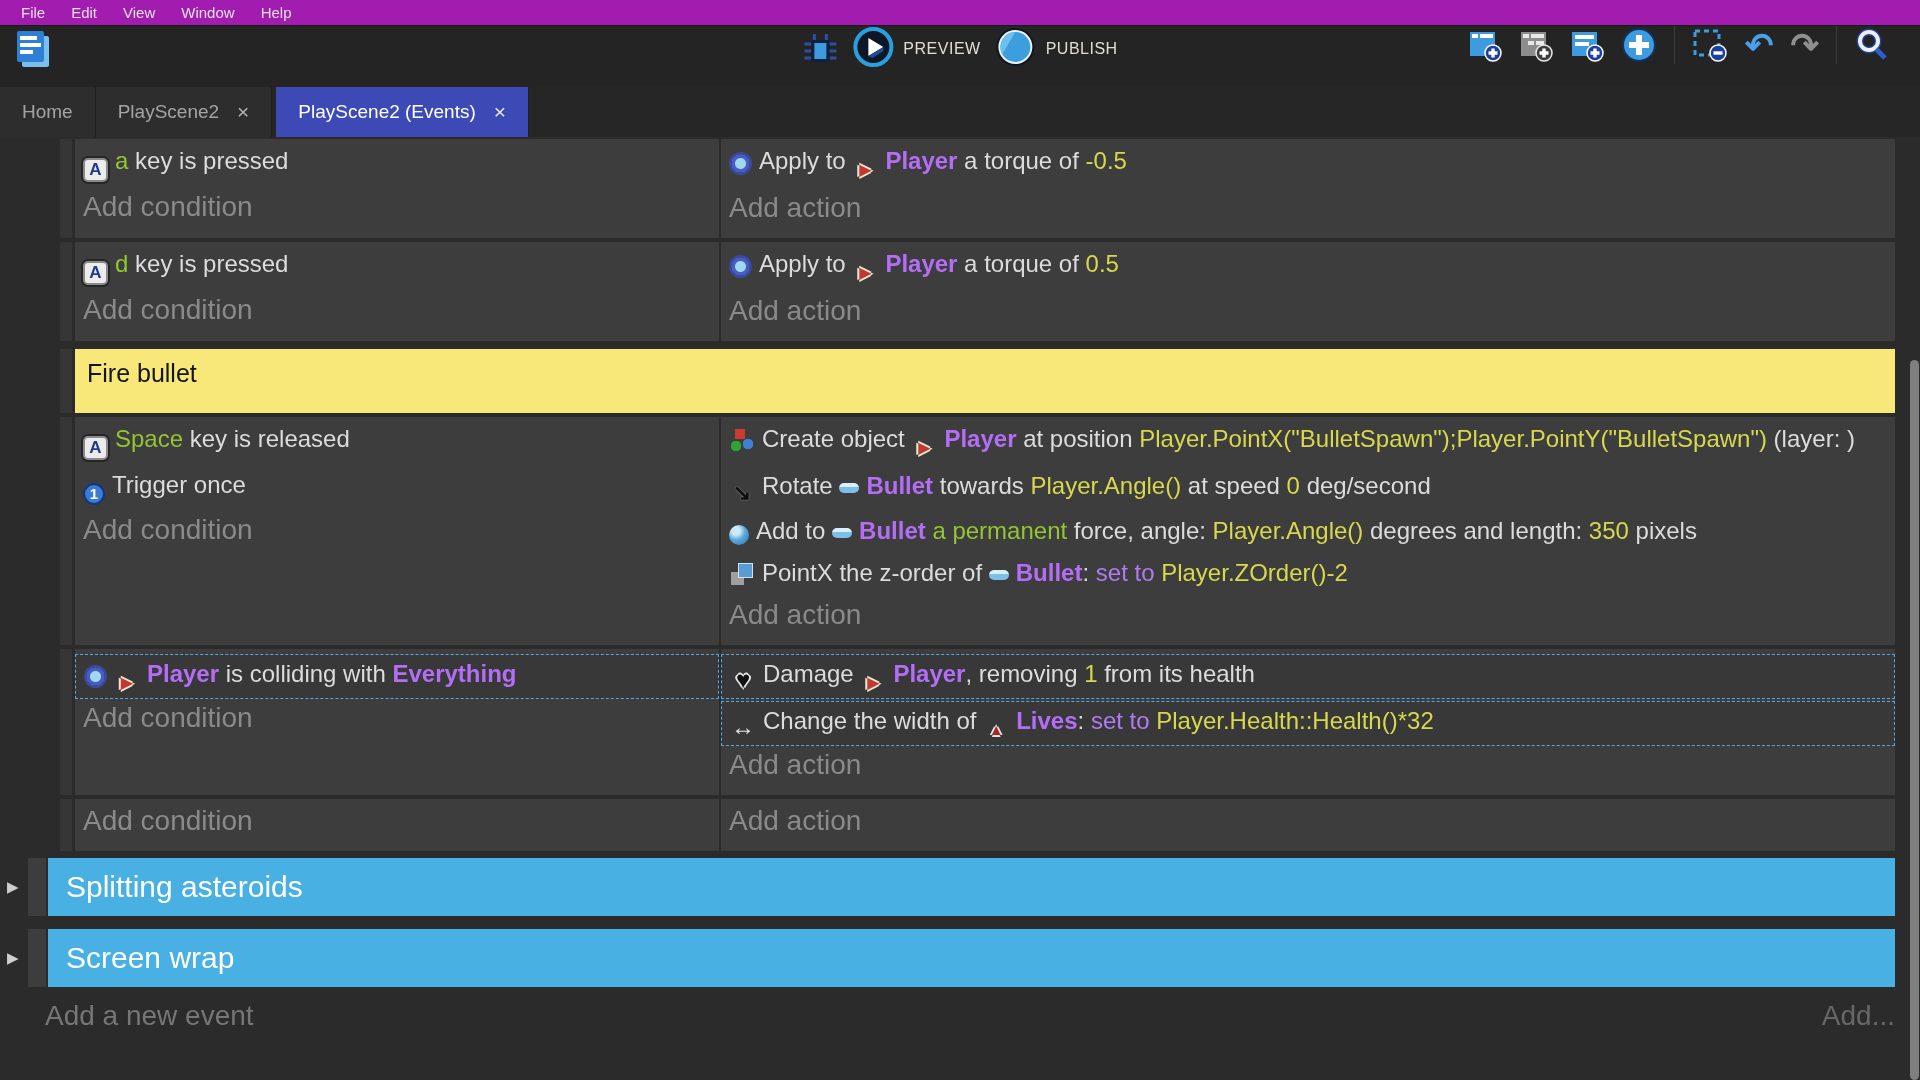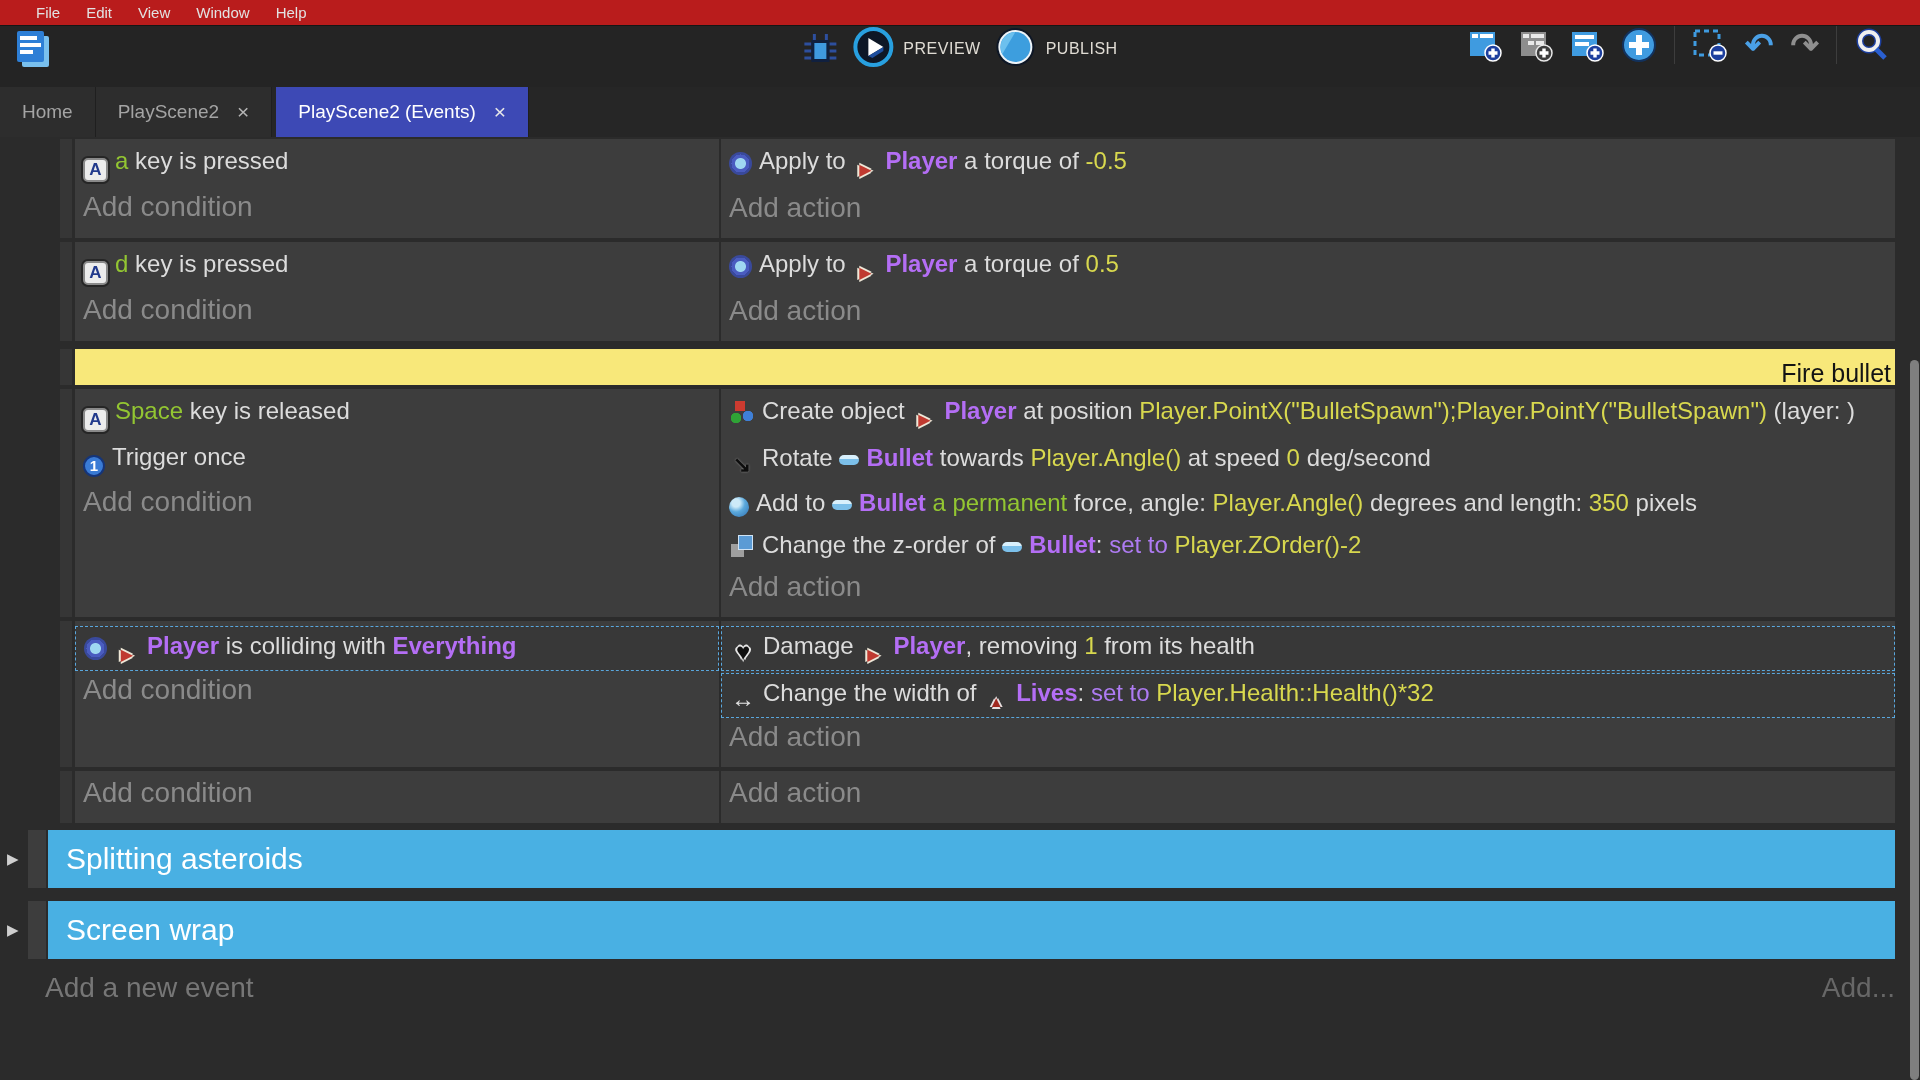--- a/index.html
+++ b/index.html
@@ -6,21 +6,21 @@
     --purple:#b46ef5; --yellow:#d8d84e; --green:#93c632; --white:#dcdcdc;
     --gray:#8a8a8a; --rowbg:#3d3d3d; --sheetbg:#2b2b2b; --comment:#f8e87a;
     --group:#49b0e3; --activetab:#3d49b5; --sel:#5aa7dd;
   }
   *{box-sizing:border-box;}
   html,body{margin:0;padding:0;background:#111;}
   .app{width:1920px;height:1080px;position:relative;overflow:hidden;background:var(--sheetbg);
        font-family:"Liberation Sans",sans-serif;color:var(--white);}
 
   
-  .menubar{height:25px;background:#b91c1c;display:flex;align-items:center;padding-left:23px;}
+  .menubar{height:25px;background:#a21caf;display:flex;align-items:center;padding-left:8px;}
   .menubar span{font-size:15px;color:#e2e2e2;padding:0 13px;line-height:25px;}
 
   
   .toolbar{height:62px;background:#242424;position:relative;display:flex;align-items:flex-start;border-top:1px solid #161616;}
   .tb-left{margin-left:10px;display:flex;align-items:center;}
   .tb-center{position:absolute;left:50%;transform:translateX(-50%);display:flex;align-items:center;gap:14px;}
   .tb-right{margin-left:auto;display:flex;align-items:center;gap:17px;padding-right:30px;}
   .tb-label{font-size:16px;color:#e0dcd4;letter-spacing:.5px;margin-left:9px;}
   .tb-btn{display:flex;align-items:center;}
   .vsep{width:1px;height:38px;background:#3d3d3d;}
@@ -44,21 +44,21 @@
   .line{font-size:24px;line-height:34px;color:var(--white);padding-left:8px;margin-bottom:8px;}
   .add-link{font-size:28px;line-height:34px;color:var(--gray);padding-left:8px;}
   .line.selected{border:1px dashed var(--sel);background:#383838;margin-bottom:2px;padding-top:2px;padding-bottom:2px;}
   .seg.obj{color:var(--purple);font-weight:bold;}
   .seg.num{color:var(--yellow);}
   .seg.grn{color:var(--green);}
   .seg.pur{color:#ae7bf2;}
   .seg.t{color:var(--white);}
 
   .row.cmt{margin-top:8px;}
-  .comment-body{flex:1;background:var(--comment);color:#141414;font-size:25px;padding:10px 4px 0 12px;height:36px;text-align:right;}
+  .comment-body{flex:1;background:var(--comment);color:#141414;font-size:25px;padding:10px 4px 0 12px;height:64px;}
 
   .row.grp{margin-left:28px;margin-top:7px;margin-bottom:13px;}
   .grp .handle{width:18px;background:#3d3d3d;margin-right:2px;}
   .group-body{flex:1;background:var(--group);height:58px;display:flex;align-items:center;padding-left:18px;}
   .group-body span{color:#fff;font-size:30px;}
   .grp-arrow{position:absolute;left:-21px;top:50%;transform:translateY(-50%);color:#cfcfcf;font-size:15px;}
 
   .footer{display:flex;justify-content:space-between;margin:12px 25px 0 45px;font-size:28px;}
   .footer .left{color:#767676;} .footer .right{color:#676767;}
 
@@ -260,21 +260,21 @@
           <div class="handle"></div>
           <div class="cell cond">
             <div class="line"><span class="ic ic-key">A</span><span class="seg grn">Space</span><span class="seg t"> key is released</span></div>
             <div class="line"><span class="ic ic-once">1</span><span class="seg t">Trigger once</span></div>
             <div class="add-link">Add condition</div>
           </div>
           <div class="cell acts">
             <div class="line"><span class="ic ic-create"></span><span class="seg t">Create object </span><span class="ic ic-player">▶</span><span class="seg obj">Player</span><span class="seg t"> at position </span><span class="seg num">Player.PointX("BulletSpawn");Player.PointY("BulletSpawn")</span><span class="seg t"> (layer: )</span></div>
             <div class="line"><span class="ic ic-rotate">↘</span><span class="seg t">Rotate </span><span class="ic ic-bullet"></span><span class="seg obj">Bullet</span><span class="seg t"> towards </span><span class="seg num">Player.Angle()</span><span class="seg t"> at speed </span><span class="seg num">0</span><span class="seg t"> deg/second</span></div>
             <div class="line"><span class="ic ic-force"></span><span class="seg t">Add to </span><span class="ic ic-bullet"></span><span class="seg obj">Bullet</span><span class="seg t"> </span><span class="seg grn">a permanent</span><span class="seg t"> force, angle: </span><span class="seg num">Player.Angle()</span><span class="seg t"> degrees and length: </span><span class="seg num">350</span><span class="seg t"> pixels</span></div>
-            <div class="line"><span class="ic ic-zorder"></span><span class="seg t">Change the z-order of </span><span class="ic ic-bullet"></span><span class="seg obj">Bullet</span><span class="seg t">: </span><span class="seg pur">set to</span><span class="seg t"> </span><span class="seg num">Player.ZOrder()-2</span></div>
+            <div class="line"><span class="ic ic-zorder"></span><span class="seg t">PointX the z-order of </span><span class="ic ic-bullet"></span><span class="seg obj">Bullet</span><span class="seg t">: </span><span class="seg pur">set to</span><span class="seg t"> </span><span class="seg num">Player.ZOrder()-2</span></div>
             <div class="add-link">Add action</div>
           </div>
         </div>
         <div class="row ev">
           <div class="handle"></div>
           <div class="cell cond">
             <div class="line selected"><span class="ic ic-physics"></span><span class="ic ic-player">▶</span><span class="seg obj">Player</span><span class="seg t"> is colliding with </span><span class="seg obj">Everything</span></div>
             <div class="add-link">Add condition</div>
           </div>
           <div class="cell acts">

